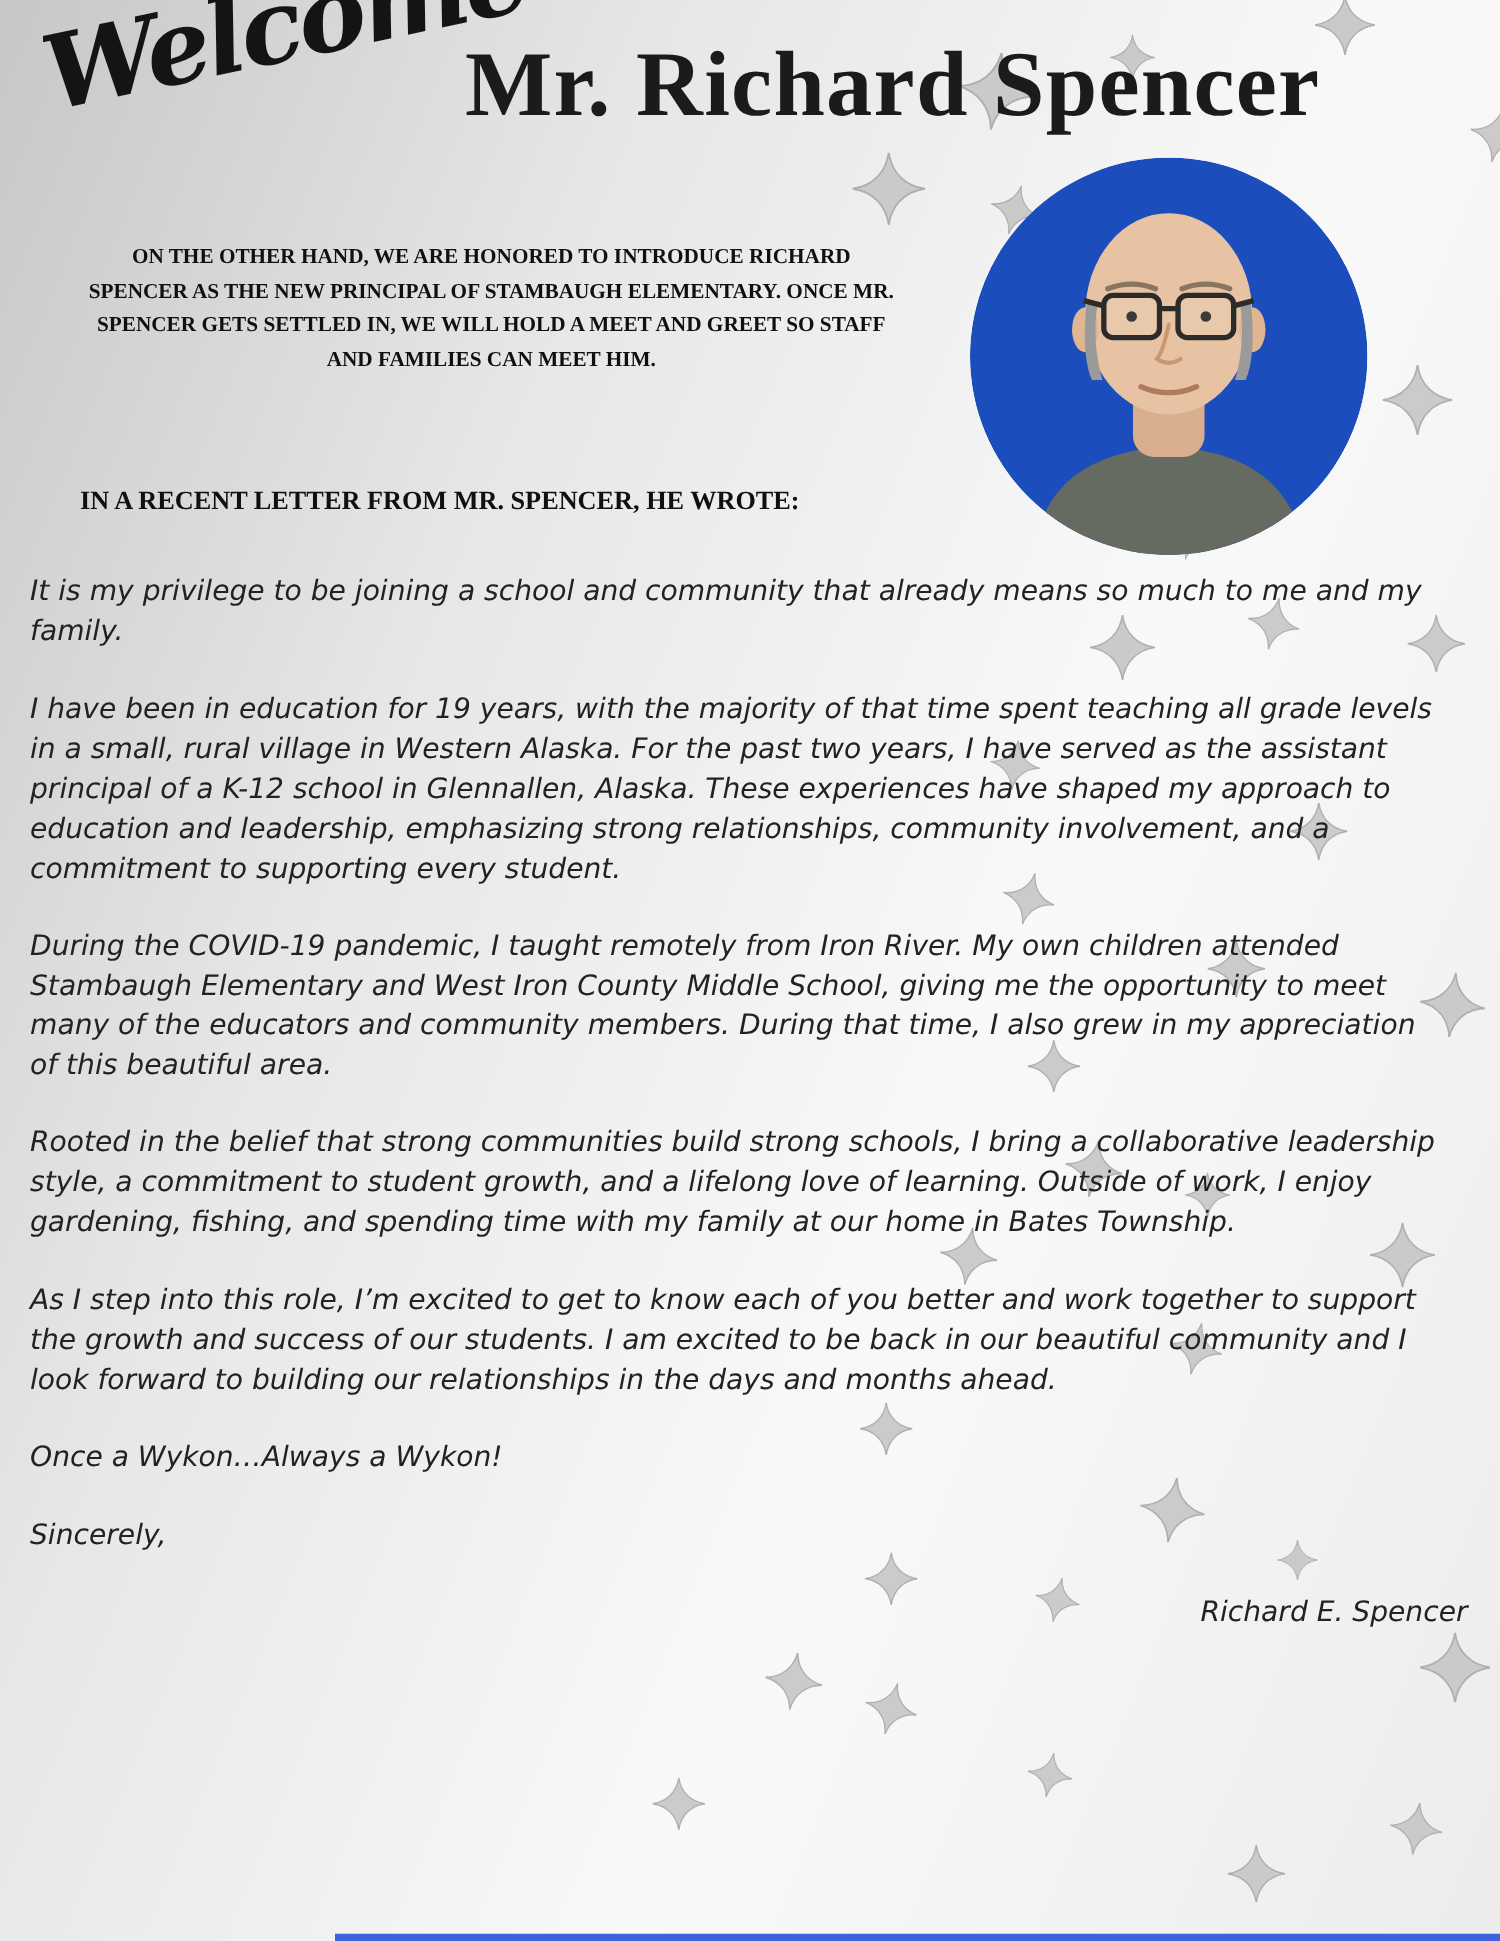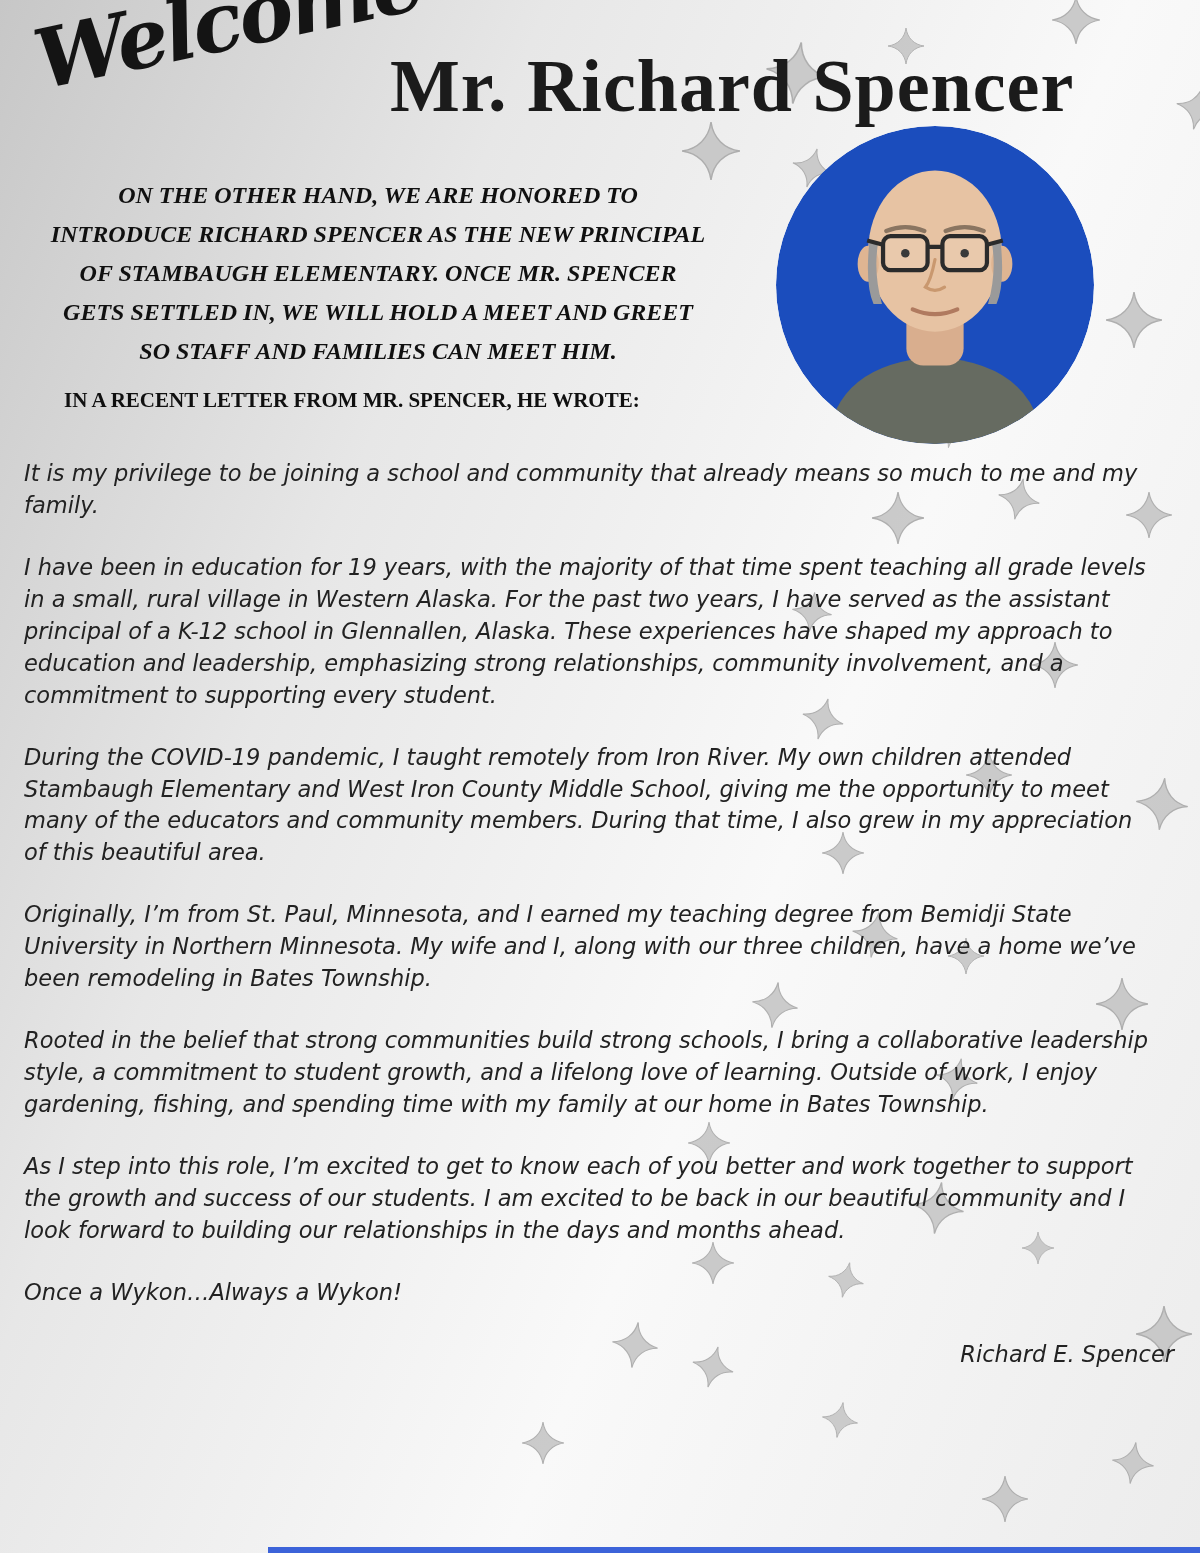--- a/index.html
+++ b/index.html
@@ -18,29 +18,29 @@
 
   .header { position:relative; height:452px; }
   .welcome {
     position:absolute; left:26px; top:14px;
     font-family:"DejaVu Serif",serif; font-style:italic; font-weight:bold;
     font-size:82px; letter-spacing:-3px;
     transform:rotate(-12deg); transform-origin:left top;
     color:#141414;
   }
   .title {
-    position:absolute; left:372px; top:26px; margin:18px;
+    position:absolute; left:372px; top:26px; margin:0;
     font-family:"Liberation Serif",serif; font-weight:700;
     font-size:74px; letter-spacing:1px; color:#1b1b1b; white-space:nowrap;
   }
   .announce {
-    position:absolute; left:50px; top:176px; width:656px; margin:0;
+    position:absolute; left:50px; top:176px; width:656px; margin:15px;
     text-align:center;
     font-family:"Liberation Serif",serif; font-weight:700;
-    font-size:24px; line-height:1.62; color:#101010;font-style:italic;
+    font-size:17px; line-height:1.62; color:#101010;
   }
   .letter-lead {
     position:absolute; left:64px; top:388px; margin:0;
     font-family:"Liberation Serif",serif; font-weight:700;
     font-size:21px; color:#101010;
   }
   .photo {
     position:absolute; left:776px; top:126px;
     width:318px; height:318px; border-radius:50%; overflow:hidden;
   }
@@ -204,22 +204,22 @@
             <path d="M129 173 Q150 182 171 173" stroke="#b07a5f" stroke-width="4" fill="none" stroke-linecap="round"></path>
           </g>
         </svg>
       </div>
     </div>
 
     <div class="letter">
       <p>It is my privilege to be joining a school and community that already means so much to me and my family.</p>
       <p>I have been in education for 19 years, with the majority of that time spent teaching all grade levels in a small, rural village in Western Alaska. For the past two years, I have served as the assistant principal of a K-12 school in Glennallen, Alaska. These experiences have shaped my approach to education and leadership, emphasizing strong relationships, community involvement, and a commitment to supporting every student.</p>
       <p>During the COVID-19 pandemic, I taught remotely from Iron River. My own children attended Stambaugh Elementary and West Iron County Middle School, giving me the opportunity to meet many of the educators and community members. During that time, I also grew in my appreciation of this beautiful area.</p>
-      <p>Originally, I’m from St. Paul, Minnesota, and I earned my teaching degree from Bemidji State University in Northern Minnesota. My wife and I, along with our three children, have a home we’ve been remodeling in Bates Township.</p>
       <p>Rooted in the belief that strong communities build strong schools, I bring a collaborative leadership style, a commitment to student growth, and a lifelong love of learning. Outside of work, I enjoy gardening, fishing, and spending time with my family at our home in Bates Township.</p>
       <p>As I step into this role, I’m excited to get to know each of you better and work together to support the growth and success of our students. I am excited to be back in our beautiful community and I look forward to building our relationships in the days and months ahead.</p>
       <p>Once a Wykon…Always a Wykon!</p>
+      <p>Sincerely,</p>
       <p class="sig-line">Richard E. Spencer</p>
     </div>
   </div>
 
   <div class="bottom-bar" style="background: rgb(60, 99, 217);"></div>
 </div>
 
 </body></html>

